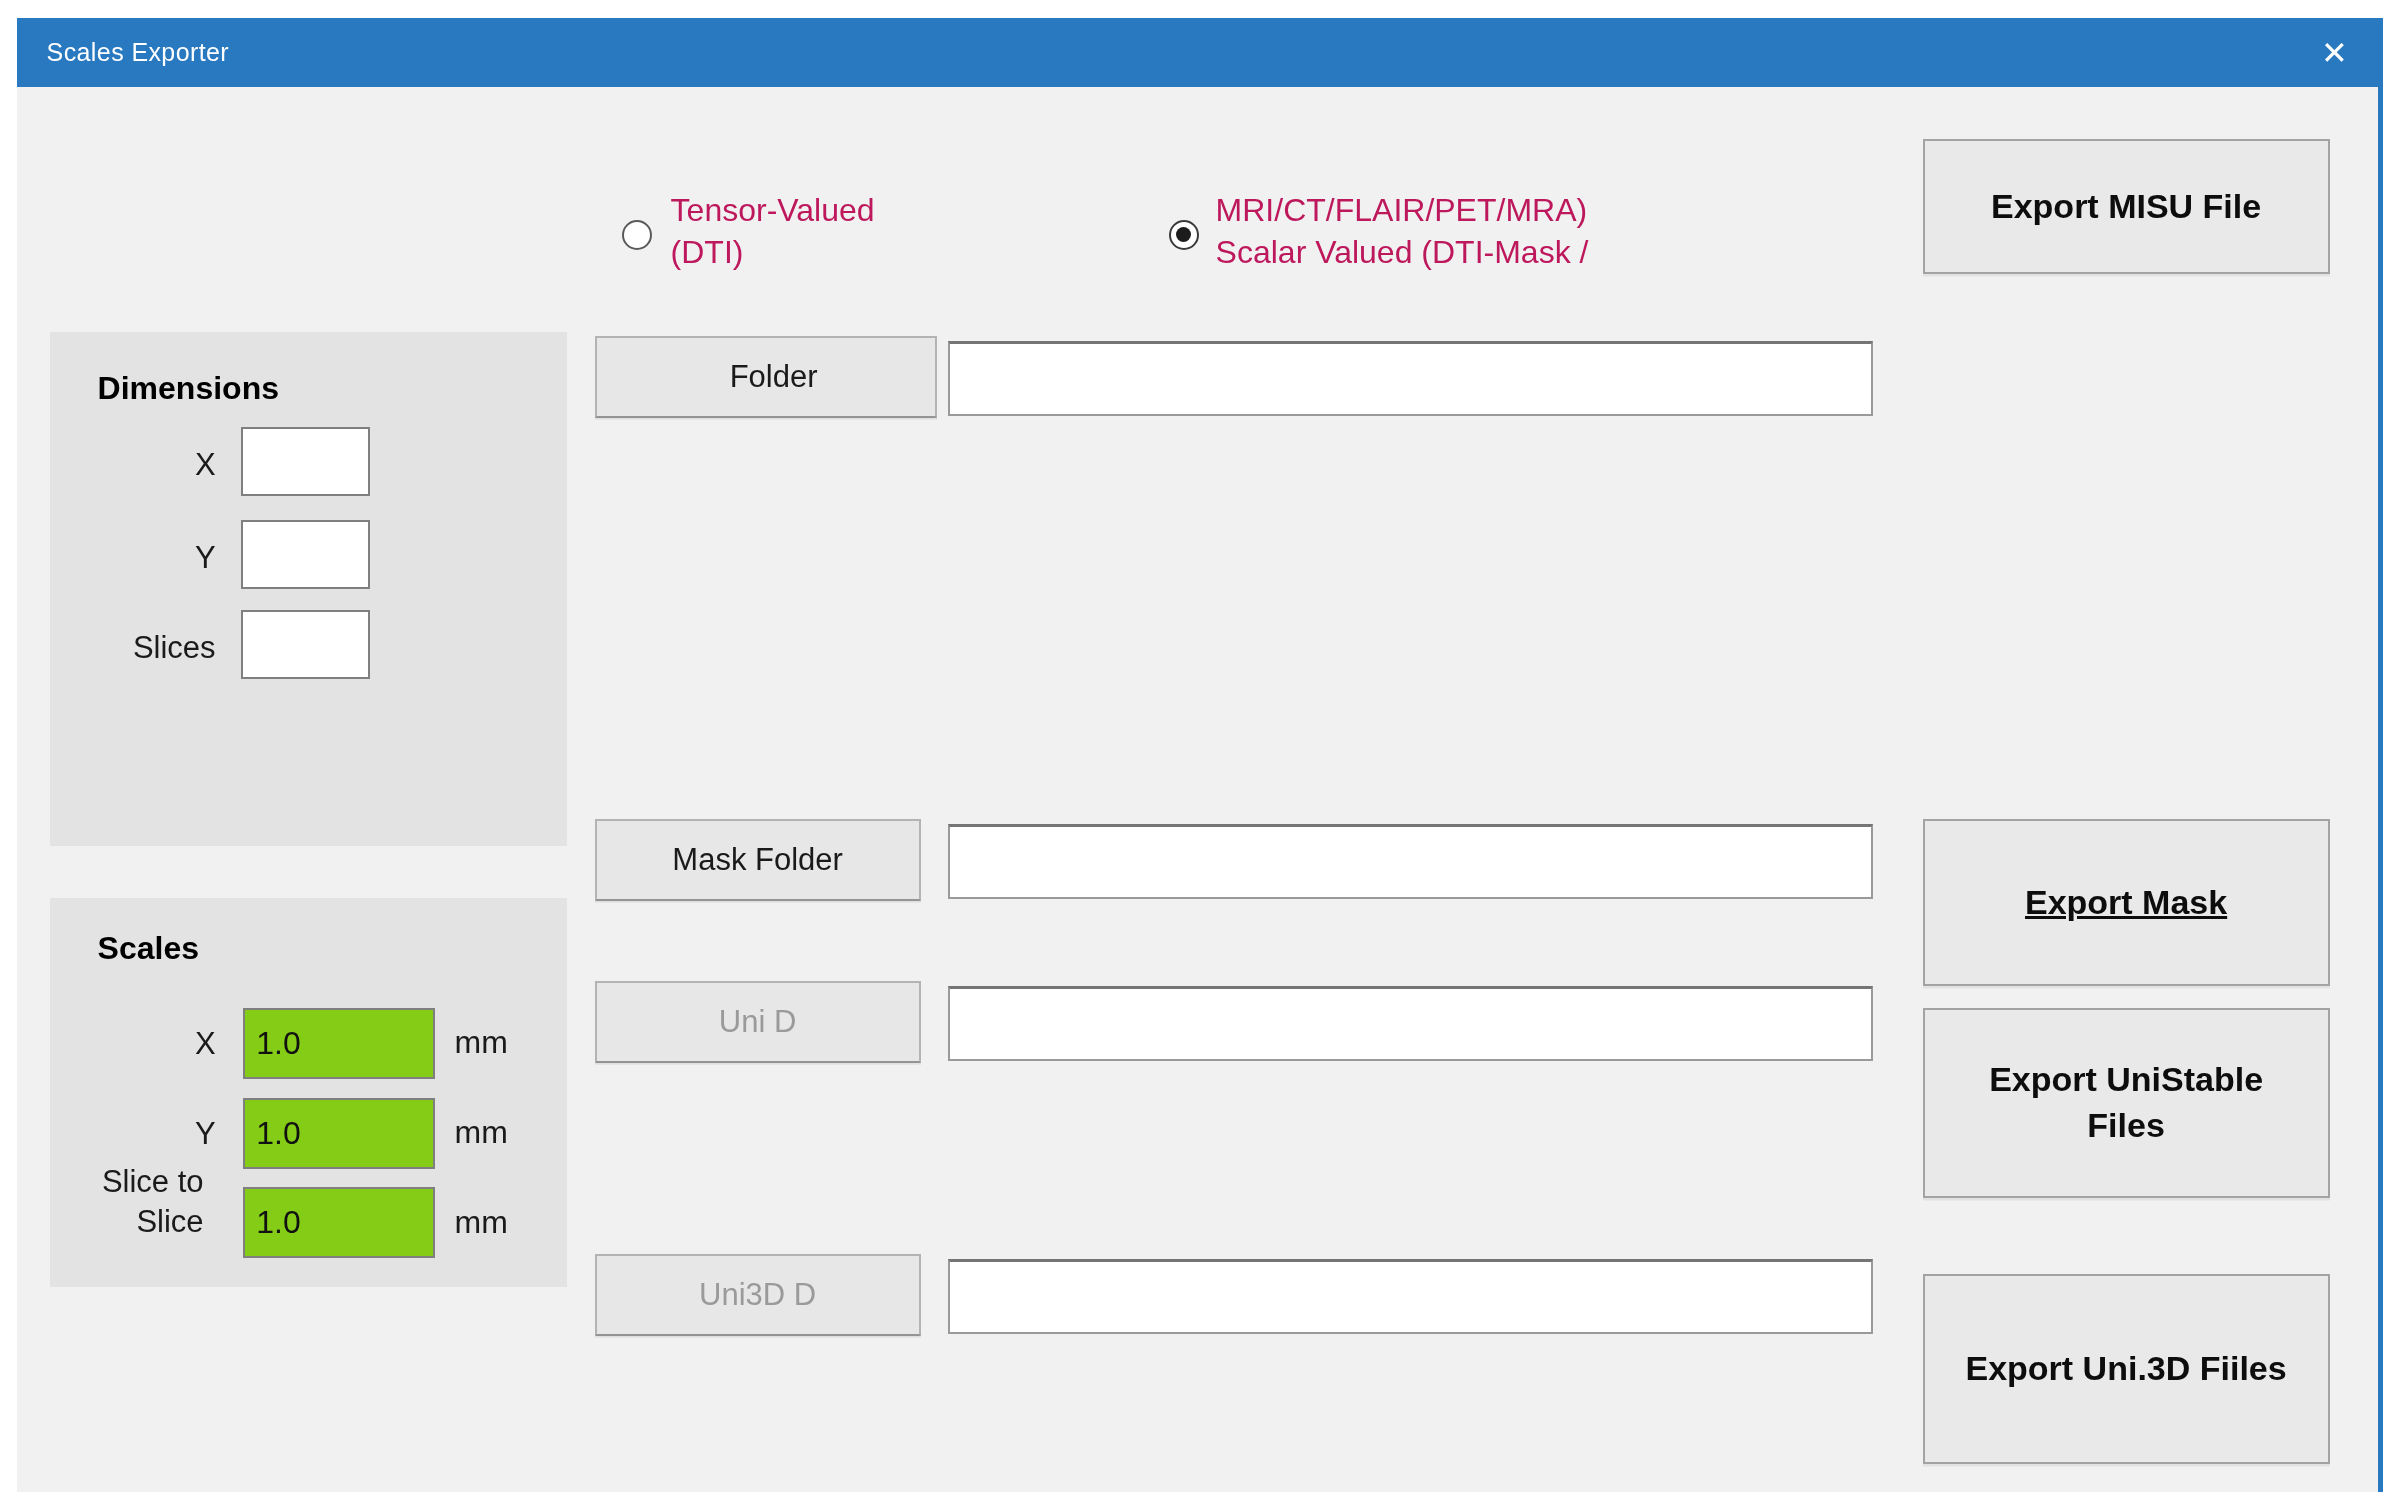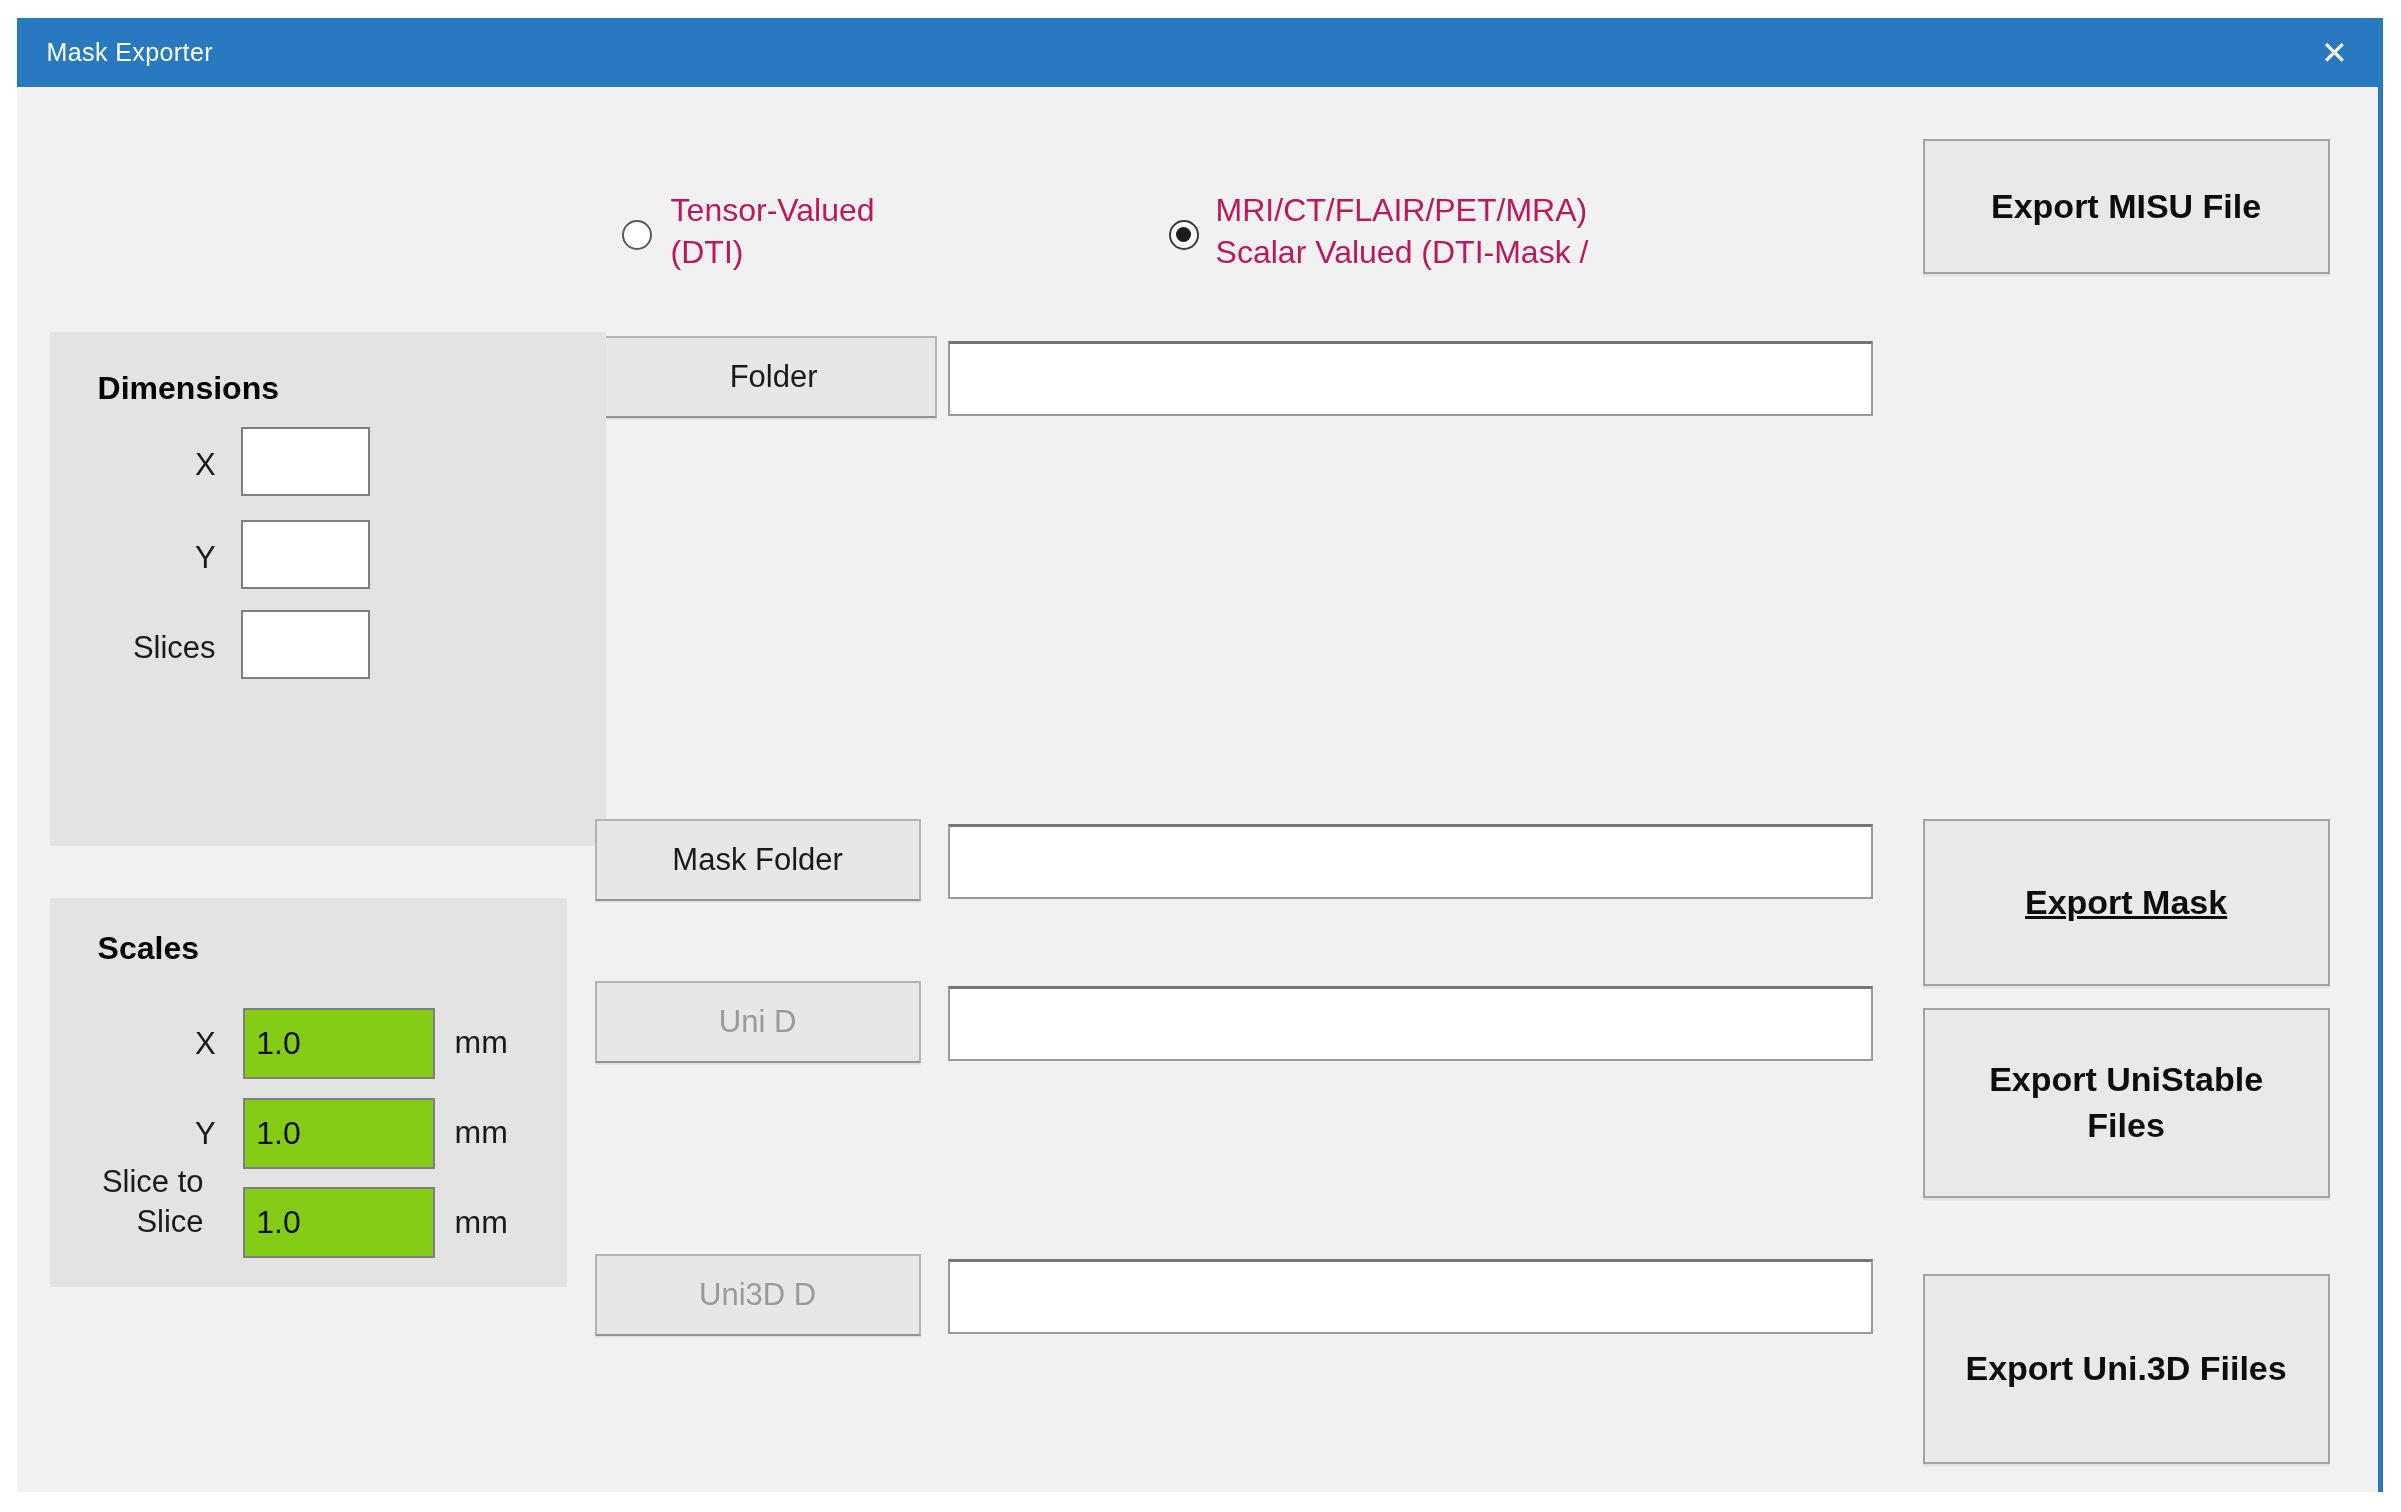--- a/index.html
+++ b/index.html
@@ -82,21 +82,21 @@
     font-size:34px;font-weight:bold;color:#0d0d0d;line-height:1.35;cursor:pointer;
     padding:0 25px;box-sizing:border-box;box-shadow:0 2.5px 0 rgba(0,0,0,0.06);
   }
 </style>
 </head>
 <body>
 
 <div class="win">
 
   <div class="titlebar">
-    <span class="title-text">Mask Exporter</span>
+    <span class="title-text">Scales Exporter</span>
     <span class="close-btn">✕</span>
   </div>
 
   <div class="radio-circle" style="left:605px;top:202px;"></div>
   <div class="radio-label" style="left:654px;top:171px;">
     <div>Tensor-Valued</div>
     <div>(DTI)</div>
   </div>
 
   <div class="radio-circle selected" style="left:1152px;top:202px;">
@@ -105,21 +105,21 @@
   <div class="radio-label" style="left:1199px;top:171px;">
     <div>MRI/CT/FLAIR/PET/MRA)</div>
     <div>Scalar Valued (DTI-Mask /</div>
   </div>
 
   <div class="export-btn" style="top:121px;height:135px;">Export MISU File</div>
 
   <div class="small-btn" style="top:318px;padding-left:16px;">Folder</div>
   <input class="text-input" style="top: 323px;" value="">
 
-  <div class="panel" style="top:314px;height:514px;padding-left:39px;">
+  <div class="panel" style="top:314px;height:514px;">
     <div class="panel-title" style="top:38px;">Dimensions</div>
     <div class="field-label" style="top:113px;">X</div>
     <input class="dim-input" style="top: 95px;" value="">
     <div class="field-label" style="top:206px;">Y</div>
     <input class="dim-input" style="top: 188px;" value="">
     <div class="field-label" style="top:296px;">Slices</div>
     <input class="dim-input" style="top: 278px;" value="">
   </div>
 
   <div class="small-btn" style="top:801px;">Mask Folder</div>

